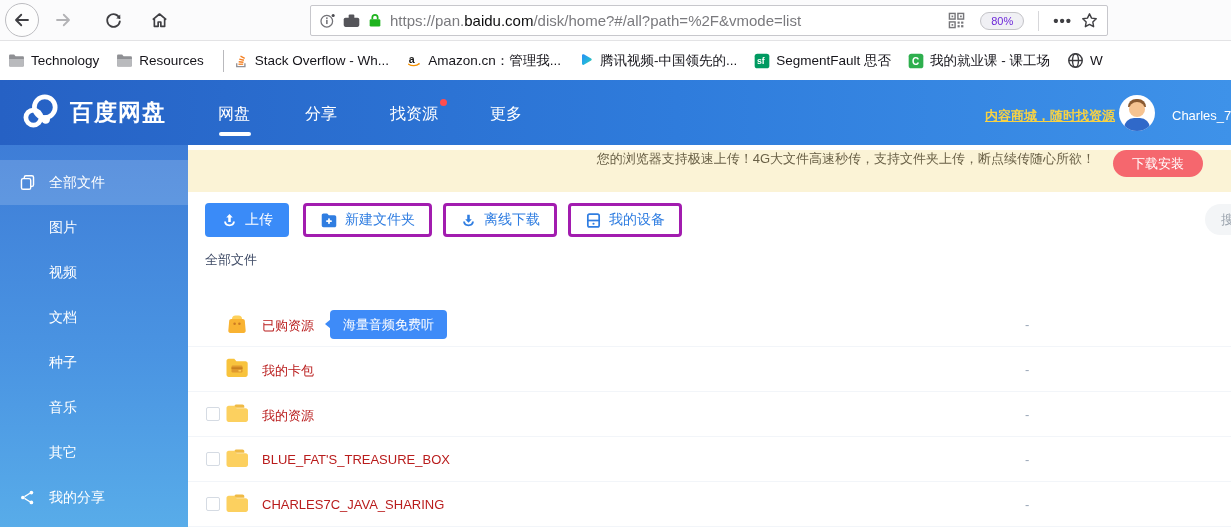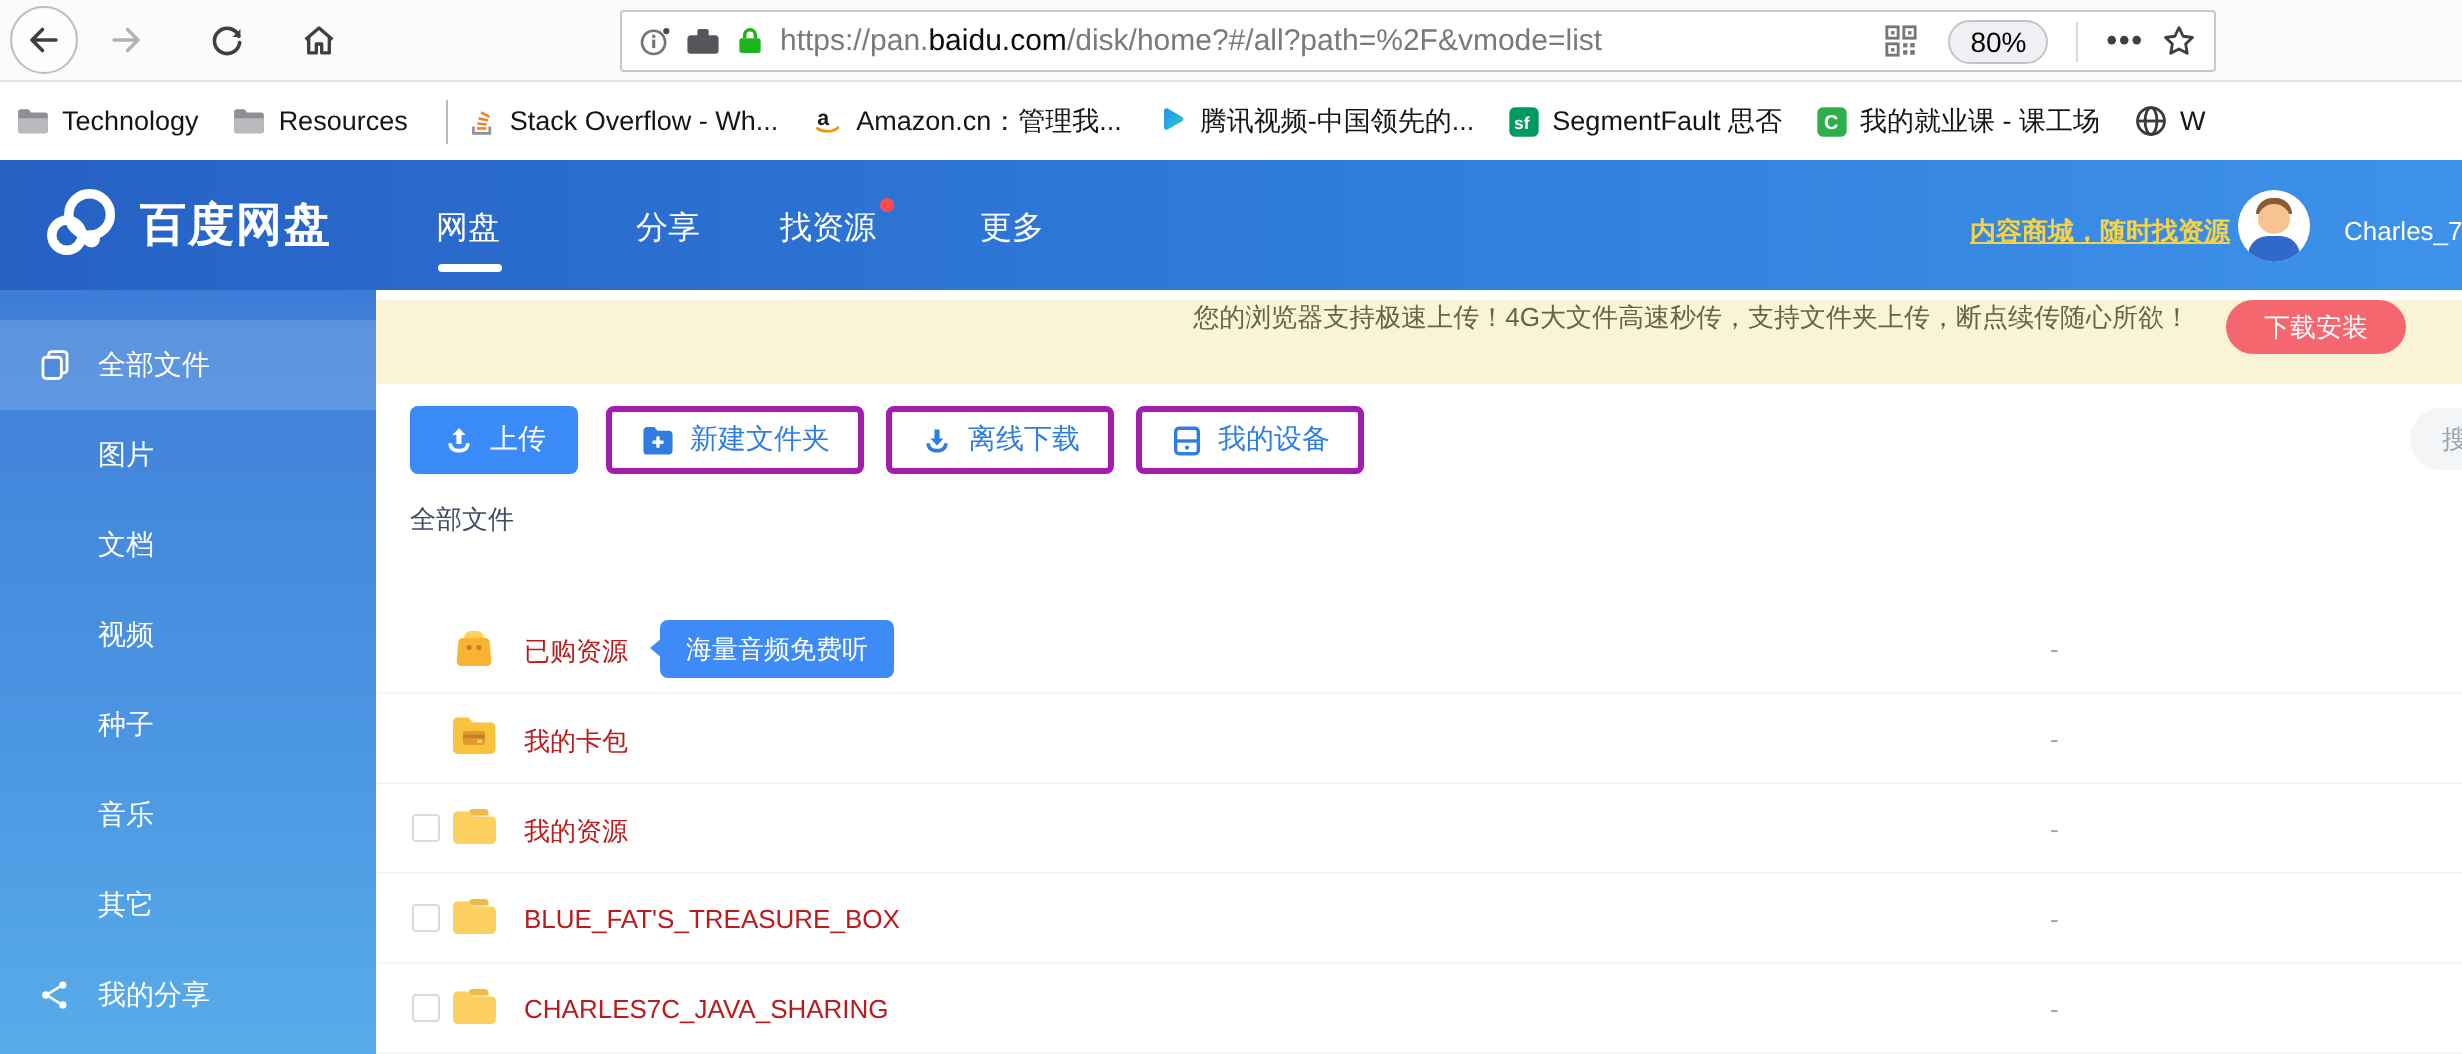--- a/index.html
+++ b/index.html
@@ -14,21 +14,21 @@
   .back-btn { width:34px; height:34px; border:1px solid #bdbdc1; border-radius:50%;
     margin-left:5px; background:#fdfdfd; }
   .fwd-btn, .reload-btn, .home-btn { width:32px; height:32px; }
   .fwd-btn { margin-left:8px; } .reload-btn { margin-left:18px; } .home-btn { margin-left:14px; }
 
   .urlbar { position:absolute; left:310px; top:5px; width:798px; height:31px; background:#fff;
     border:1px solid #c7c7cc; border-radius:2px; display:flex; align-items:center; padding:0 8px; }
   .urlbar .ico { display:flex; align-items:center; margin-right:7px; }
   .url-text { font-size:15px; color:#7a7a7e; white-space:nowrap; overflow:hidden; flex:1; }
   .url-text .domain { color:#0c0c0d; }
-  .zoom-pill { font-size:14px; color:#000000; background:#f0f0f4; border:1px solid #c4c4c8;
+  .zoom-pill { font-size:11px; color:#6d28d9; background:#f0f0f4; border:1px solid #c4c4c8;
     border-radius:11px; padding:2px 10px; margin:0 8px; }
   .url-sep { width:1px; height:20px; background:#d7d7da; margin:0 6px; }
   .dots3 { font-size:15px; color:#3f3f43; letter-spacing:1px; margin:0 8px; font-weight:bold; }
 
   
   .bmbar { position:absolute; left:0; top:41px; width:1231px; height:39px; background:#fff;
     display:flex; align-items:center; padding-left:8px; overflow:hidden; white-space:nowrap; }
   .bm-item { display:inline-flex; align-items:center; gap:6px; font-size:13.5px; color:#15141a;
     margin-right:17px; cursor:pointer; }
   .bm-sep { width:1px; height:22px; background:#b9b9bd; margin:0 10px 0 2px; }
@@ -264,21 +264,21 @@
       <svg width="38" height="34" viewBox="0 0 40 36">
         <circle cx="24" cy="14" r="11" fill="none" stroke="#fff" stroke-width="5"></circle>
         <circle cx="12" cy="25" r="8" fill="none" stroke="#fff" stroke-width="5"></circle>
         <circle cx="25" cy="27" r="4.5" fill="#fff"></circle>
       </svg>
       <span class="brand-name">百度网盘</span>
     </div>
     <div id="pan-nav">
         <span class="pan-nav-item" style="left: 218px;">网盘</span>
         <span class="nav-underline" style="left: 219px;"></span>
-        <span class="pan-nav-item" style="left: 318px;">分享</span>
+        <span class="pan-nav-item" style="left: 305px;">分享</span>
         <span class="pan-nav-item" style="left: 390px;">找资源<span class="reddot"></span></span>
         <span class="pan-nav-item" style="left: 490px;">更多</span>
       </div>
     <a class="promo-link">内容商城，随时找资源</a>
     <div class="avatar">
       <div class="hair"></div>
       <div class="face"></div>
       <div class="shirt"></div>
     </div>
     <span class="username">Charles_7c</span>
@@ -292,24 +292,24 @@
               <rect x="7.5" y="2.5" width="13" height="15" rx="2.2" fill="none" stroke="#fff" stroke-width="2"></rect>
               <rect x="3.5" y="6.5" width="13" height="15" rx="2.2" fill="#4f8bda" stroke="#fff" stroke-width="2"></rect>
             </svg>
           </span>
           <span class="s-label">全部文件</span>
         </div>
         <div class="side-item">
           <span class="s-label">图片</span>
         </div>
         <div class="side-item">
+          <span class="s-label">视频</span>
+        </div>
+        <div class="side-item">
           <span class="s-label">文档</span>
-        </div>
-        <div class="side-item">
-          <span class="s-label">视频</span>
         </div>
         <div class="side-item">
           <span class="s-label">种子</span>
         </div>
         <div class="side-item">
           <span class="s-label">音乐</span>
         </div>
         <div class="side-item">
           <span class="s-label">其它</span>
         </div>

